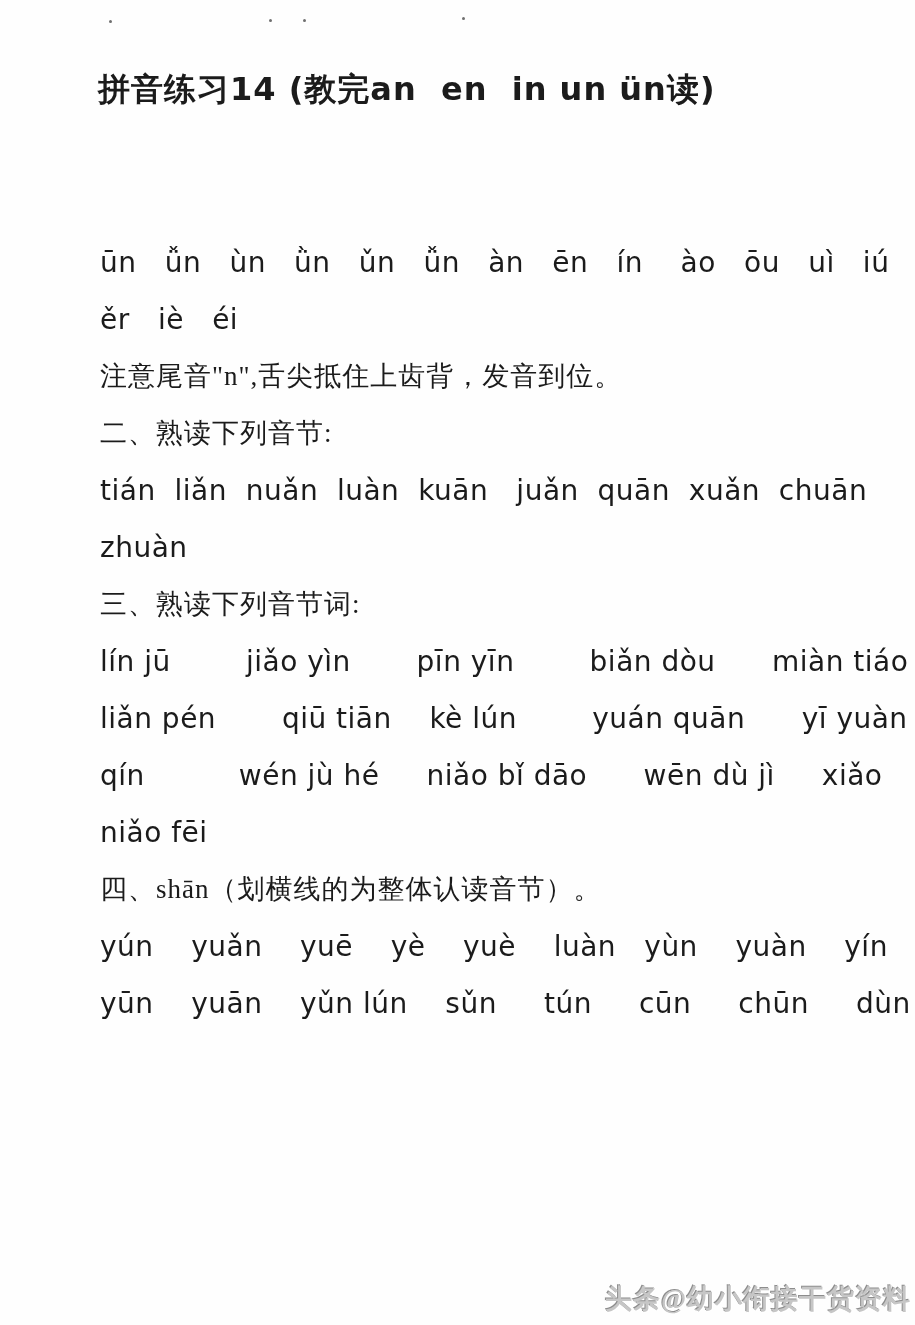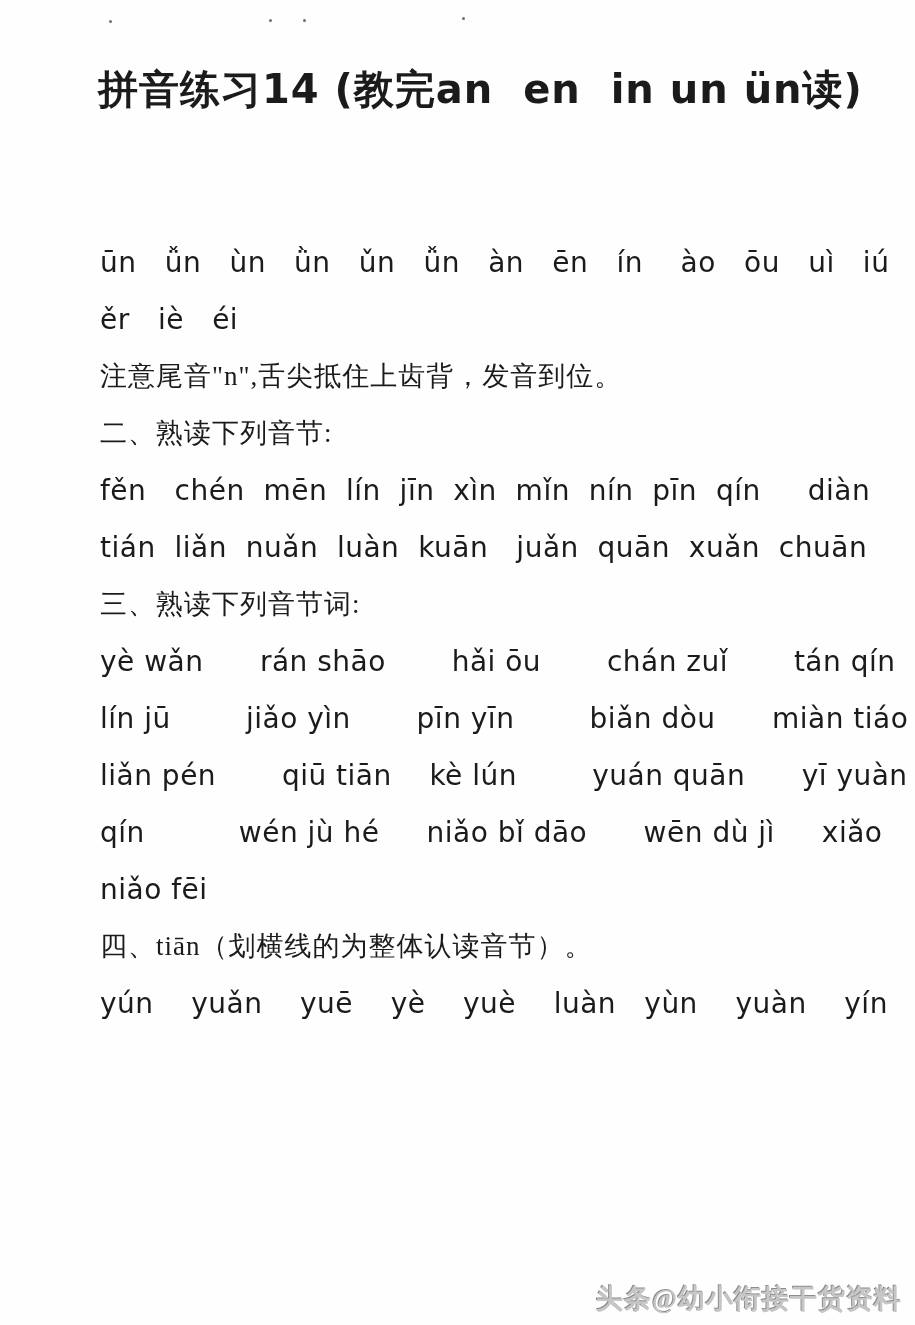--- a/index.html
+++ b/index.html
@@ -11,39 +11,39 @@
     overflow:hidden;
     color:#1b1b1b;
     font-family:"DejaVu Sans","Liberation Sans",sans-serif;
   }
   .speck {
     position:absolute; width:3px; height:3px;
     background:#6f6f6f; border-radius:50%;
   }
   .title {
     margin:58px 0 0 98px;
-    font-size:40px; line-height:62px;
+    font-size:32px; line-height:62px;
     font-weight:700; letter-spacing:1px;
     white-space:pre;
     font-family:"DejaVu Sans","Liberation Sans",sans-serif;
   }
   .body-block { margin:57px 0 0 0; }
   .line {
     height:57px; line-height:57px;
     padding-left:100px; padding-right:20px;
     white-space:pre; overflow:hidden;
   }
   .py { font-size:28px; letter-spacing:0.5px; }
   .cn {
     font-size:27px;
     font-family:"Liberation Serif","DejaVu Serif",serif;
     letter-spacing:1px;
   }
   .watermark {
-    position:absolute; right:13px; bottom:8px;
+    position:absolute; right:4px; bottom:8px;
     font-size:27px; font-weight:700; letter-spacing:1px;
     color:#c6c6c6;
     text-shadow:-1px -1px 0 #8d8d8d, 1px 1px 0 #ffffff;
     font-family:"Liberation Serif","DejaVu Serif",serif;
   }
 </style>
 </head>
 <body>
 
 <div class="page">
@@ -62,35 +62,35 @@
         
         
       </div>
       <div class="line py">ūn   ǚn   ùn   ǜn   ǔn   ǚn   àn   ēn   ín    ào   ōu   uì   iú   üé</div>
       <div class="line py">ěr   iè   éi</div>
       <div class="line cn">注意尾音"n",舌尖抵住上齿背，发音到位。</div>
     </section>
 
     <section>
       <div class="line cn">二、熟读下列音节:</div>
-      <div class="line py">fěn   chén  mēn  lín  jīn  xìn  mǐn  nín  pīn  qín     diàn</div>
       <div class="line py">tián  liǎn  nuǎn  luàn  kuān   juǎn  quān  xuǎn  chuān</div>
+      <div class="line py">zhuàn</div>
     </section>
 
     <section>
       <div class="line cn">三、熟读下列音节词:</div>
-      <div class="line py">yè wǎn      rán shāo       hǎi ōu       chán zuǐ       tán qín</div>
       <div class="line py">lín jū        jiǎo yìn       pīn yīn        biǎn dòu      miàn tiáo</div>
       <div class="line py">liǎn pén       qiū tiān    kè lún        yuán quān      yī yuàn</div>
       <div class="line py">qín          wén jù hé     niǎo bǐ dāo      wēn dù jì     xiǎo</div>
       <div class="line py">niǎo fēi</div>
     </section>
 
     <section>
-      <div class="line cn">四、tiān（划横线的为整体认读音节）。</div>
+      <div class="line cn">四、shān（划横线的为整体认读音节）。</div>
       <div class="line py">yún    yuǎn    yuē    yè    yuè    luàn   yùn    yuàn    yín</div>
+      <div class="line py">yūn    yuān    yǔn lún    sǔn     tún     cūn     chūn     dùn</div>
     </section>
 
   </div>
 
   <div class="watermark">头条@幼小衔接干货资料</div>
 
 </div>
 
 </body></html>

